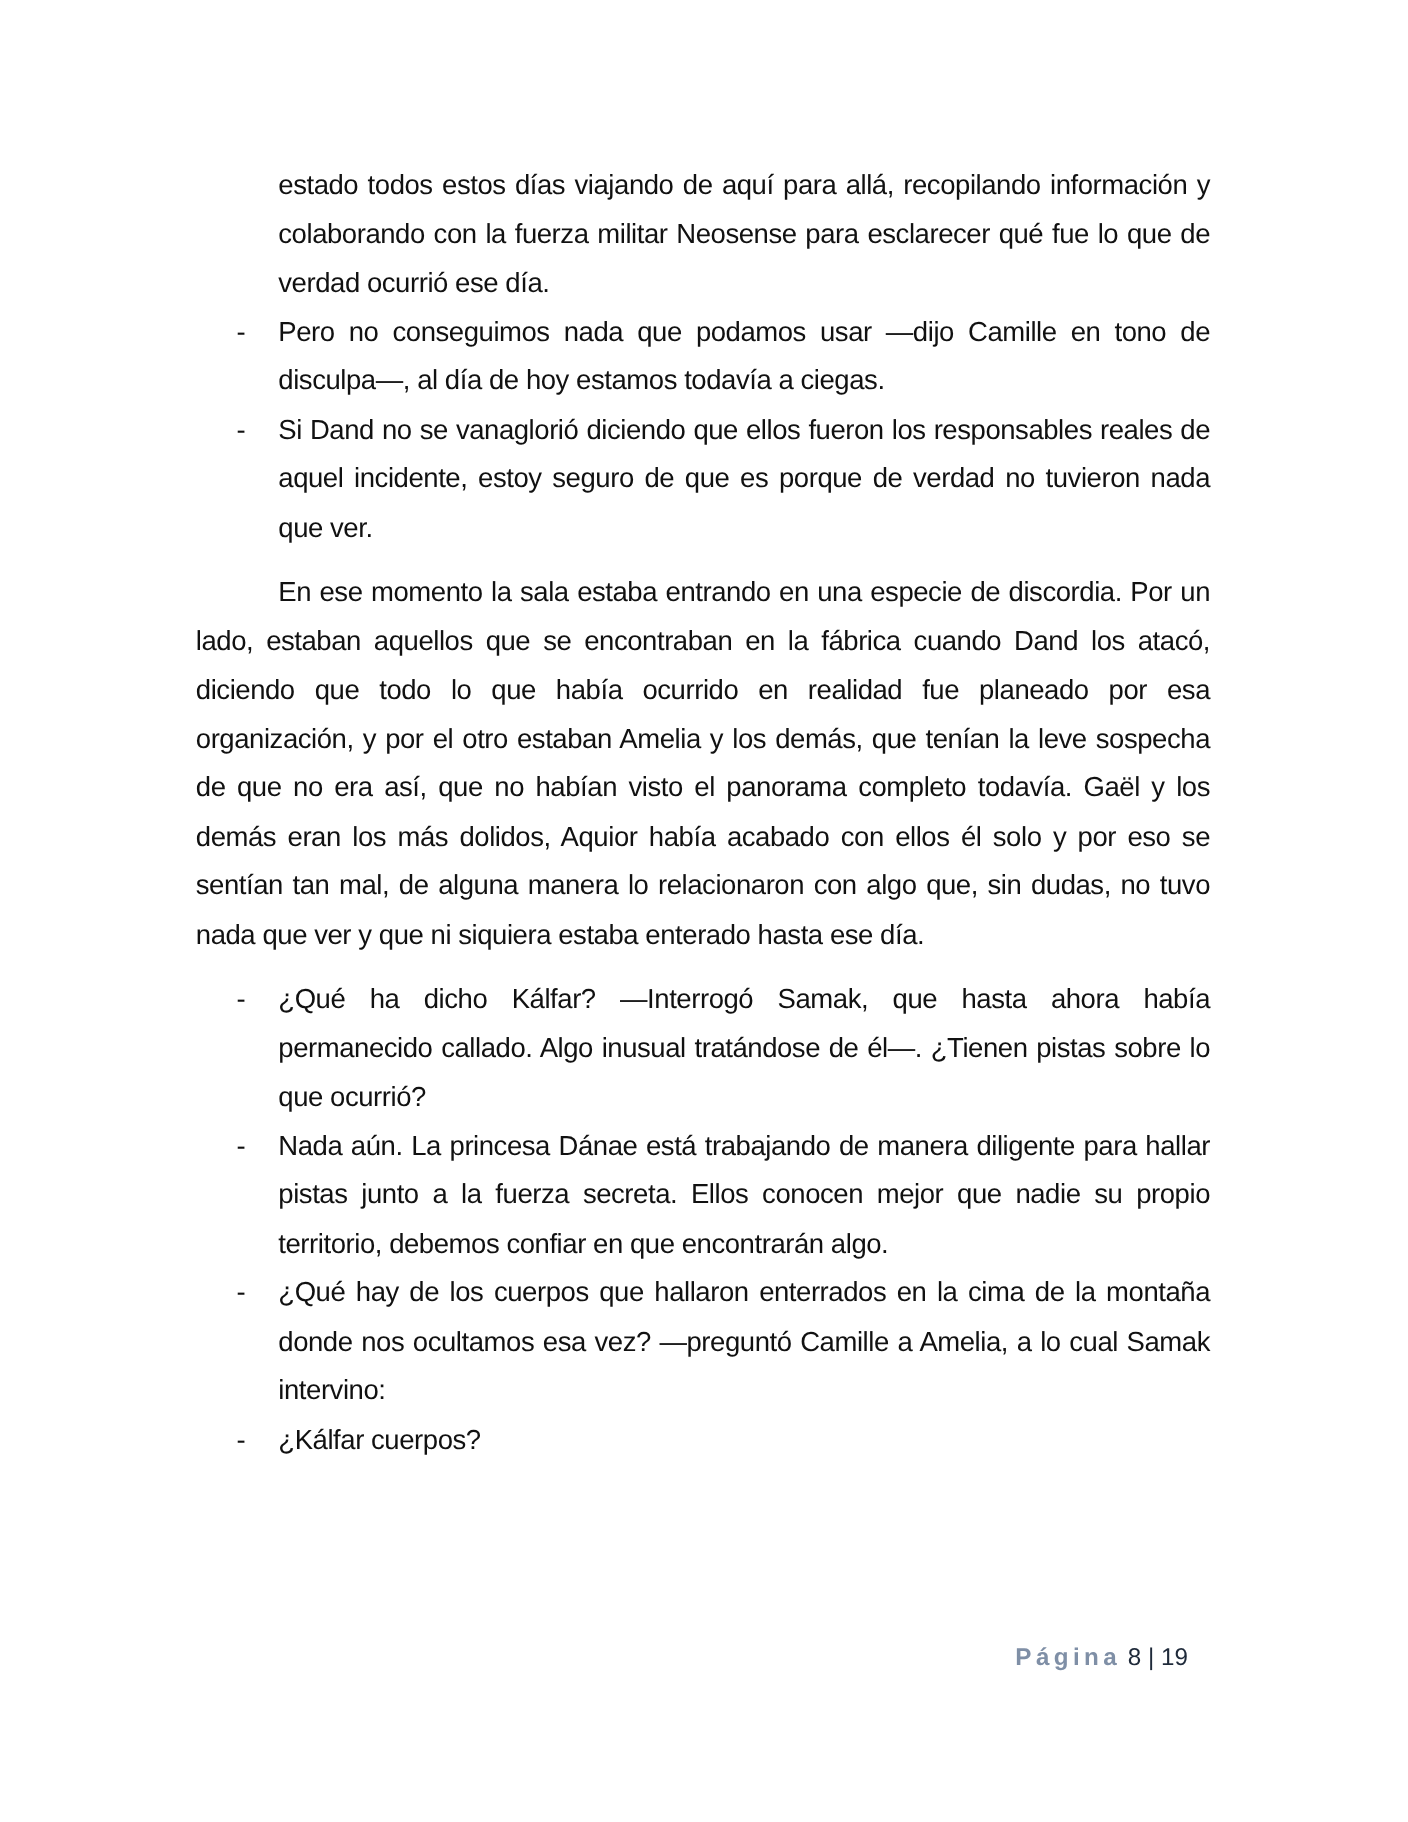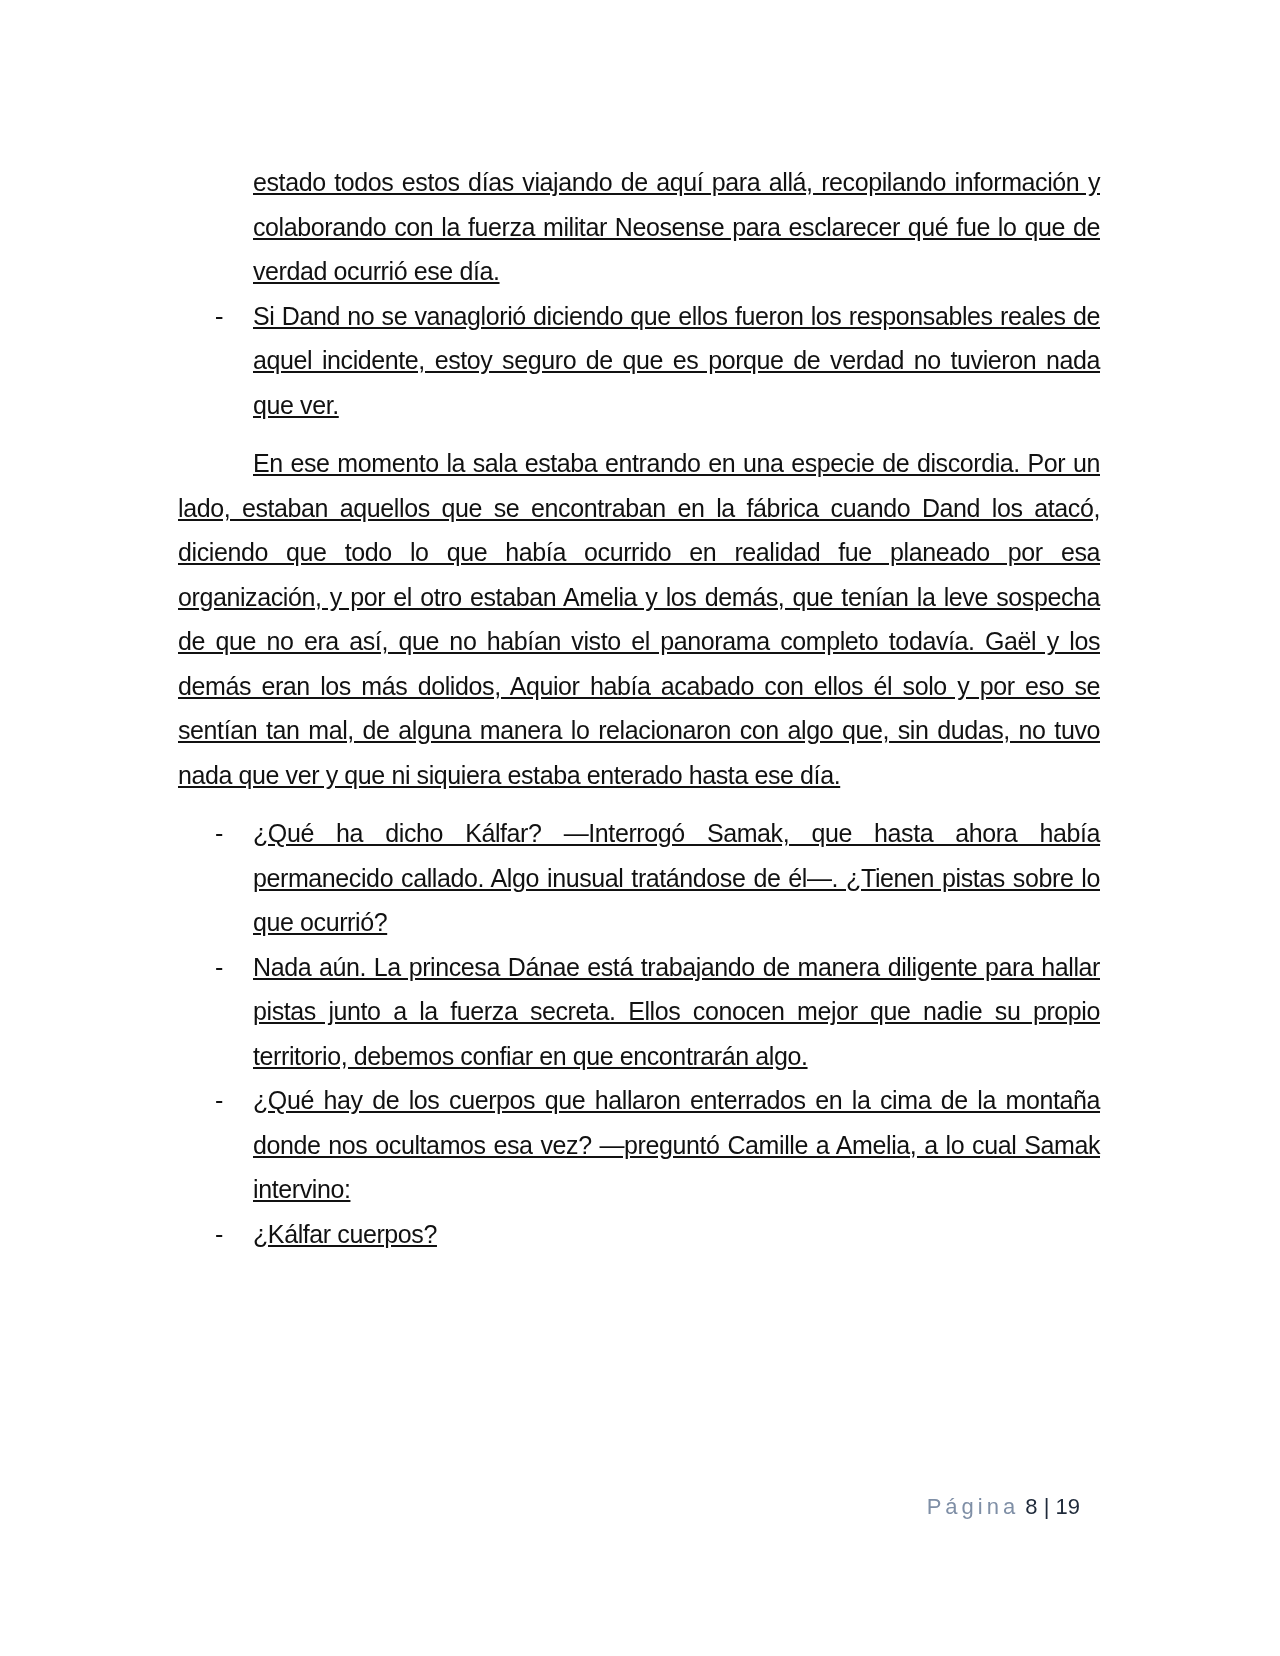--- a/index.html
+++ b/index.html
@@ -1,36 +1,36 @@
 <!DOCTYPE html>
 <html><head>
 <meta charset="utf-8">
 <style>
   html, body { margin: 0; padding: 0; background: #ffffff; }
   body { width: 1280px; height: 1656px; position: relative; overflow: hidden;
          font-family: "Liberation Sans", sans-serif; color: #111111; }
   .page { position: absolute; left: 0; top: 0; width: 1280px; height: 1656px; background: #fff; }
-  .content { position: absolute; left: 178px; top: 160px; width: 922px; text-decoration: underline; }
+  .content { position: absolute; left: 178px; top: 146px; width: 922px; }
   .content p, .content li { font-size: 25px; line-height: 44.5px; margin: 0; }
   .dlg { list-style: none; margin: 0; padding: 0; }
   .dlg li { position: relative; padding-left: 75px; text-align: justify; letter-spacing: -0.4px; }
   .dlg li .dash { position: absolute; left: 37px; top: 0; }
   .para { text-indent: 75px; text-align: justify; letter-spacing: -0.4px; margin-top: 14px !important; margin-bottom: 14px !important; }
   .footer { position: absolute; top: 1494px; left: 0; width: 1080px; text-align: right; font-size: 22px; }
-  .footer .label { color: #7f8fa6; letter-spacing: 4px; }
+  .footer .label { color: #7f8fa6; letter-spacing: 4px; font-weight: bold; }
   .footer .num { color: #1f2a3a; }
 </style>
 </head>
 <body>
 
 <div class="page">
   <div class="content">
     <ul class="dlg">
       <li><span>estado todos estos días viajando de aquí para allá, recopilando información y colaborando con la fuerza militar Neosense para esclarecer qué fue lo que de verdad ocurrió ese día.</span></li>
-      <li><span class="dash">-</span></li>
+      <li><span class="dash">-</span><span>Pero no conseguimos nada que podamos usar —dijo Camille en tono de disculpa—, al día de hoy estamos todavía a ciegas.</span></li>
       <li><span class="dash">-</span><span>Si Dand no se vanaglorió diciendo que ellos fueron los responsables reales de aquel incidente, estoy seguro de que es porque de verdad no tuvieron nada que ver.</span></li>
     </ul>
 
     <p class="para">En ese momento la sala estaba entrando en una especie de discordia. Por un lado, estaban aquellos que se encontraban en la fábrica cuando Dand los atacó, diciendo que todo lo que había ocurrido en realidad fue planeado por esa organización, y por el otro estaban Amelia y los demás, que tenían la leve sospecha de que no era así, que no habían visto el panorama completo todavía. Gaël y los demás eran los más dolidos, Aquior había acabado con ellos él solo y por eso se sentían tan mal, de alguna manera lo relacionaron con algo que, sin dudas, no tuvo nada que ver y que ni siquiera estaba enterado hasta ese día.</p>
 
     <ul class="dlg">
       <li><span class="dash">-</span><span>¿Qué ha dicho Kálfar? —Interrogó Samak, que hasta ahora había permanecido callado. Algo inusual tratándose de él—. ¿Tienen pistas sobre lo que ocurrió?</span></li>
       <li><span class="dash">-</span><span>Nada aún. La princesa Dánae está trabajando de manera diligente para hallar pistas junto a la fuerza secreta. Ellos conocen mejor que nadie su propio territorio, debemos confiar en que encontrarán algo.</span></li>
       <li><span class="dash">-</span><span>¿Qué hay de los cuerpos que hallaron enterrados en la cima de la montaña donde nos ocultamos esa vez? —preguntó Camille a Amelia, a lo cual Samak intervino:</span></li>
       <li><span class="dash">-</span><span>¿Kálfar cuerpos?</span></li>

